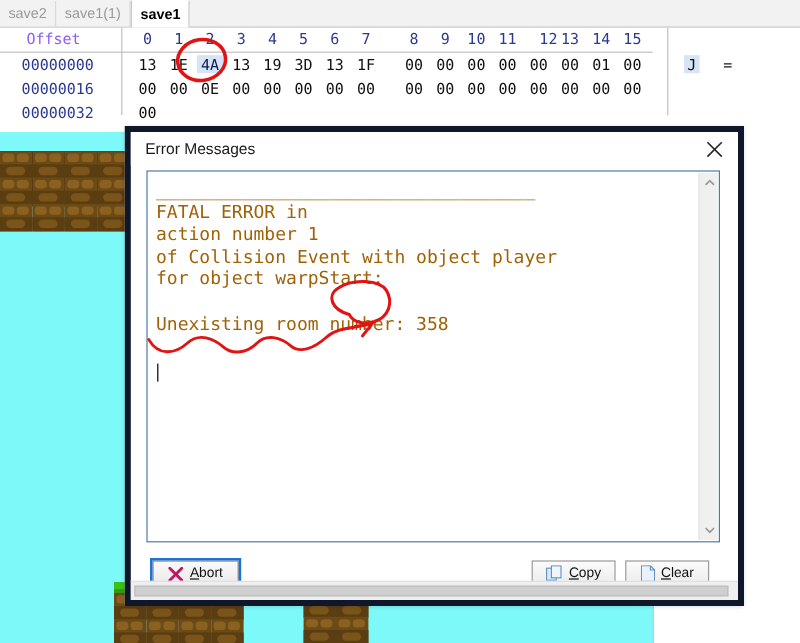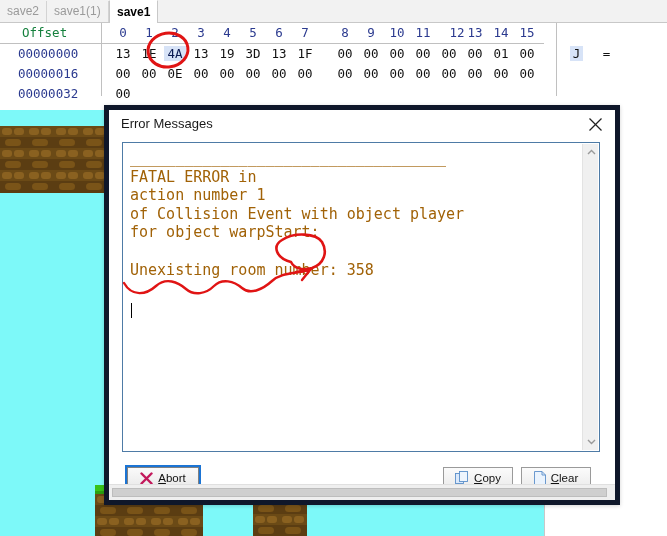--- a/index.html
+++ b/index.html
@@ -53,21 +53,21 @@
     background:#ffffff;color:#000;font-weight:bold;top:0;height:23px;line-height:23px;
     border-left:1px solid #c8c8c8;border-right:1px solid #c8c8c8;border-top:1px solid #ffffff;
   }
 
   #hex-header{position:absolute;left:0;top:23px;width:667px;height:20px;}
   #hex-header-sep{position:absolute;left:0;top:43px;width:544px;height:1px;background:#c0c0c0;}
   #col-sep{position:absolute;left:101px;top:23px;width:1px;height:73px;background:#c0c0c0;}
   #col-sep2{position:absolute;left:556px;top:23px;width:1px;height:73px;background:#c0c0c0;}
 
   .hexmono{font-family:"DejaVu Sans Mono","Liberation Mono",monospace;font-size:12.5px;}
-  .hdr-label{position:absolute;color:#15803d;}
+  .hdr-label{position:absolute;color:#8b5cf6;}
   .hdr-col{position:absolute;color:#2b3a8f;text-align:center;width:22px;}
   .off-cell{position:absolute;color:#2b3a8f;}
   .hx{position:absolute;width:22px;text-align:center;color:#111;}
   .hx.sel{background:#d7e3f7;color:#0a1a52;}
   .asc{position:absolute;width:13px;text-align:center;color:#111;}
   .asc.sel{background:#d7e3f7;}
 
   
   #dialog{
     position:absolute;left:104px;top:105px;width:506px;height:390px;

